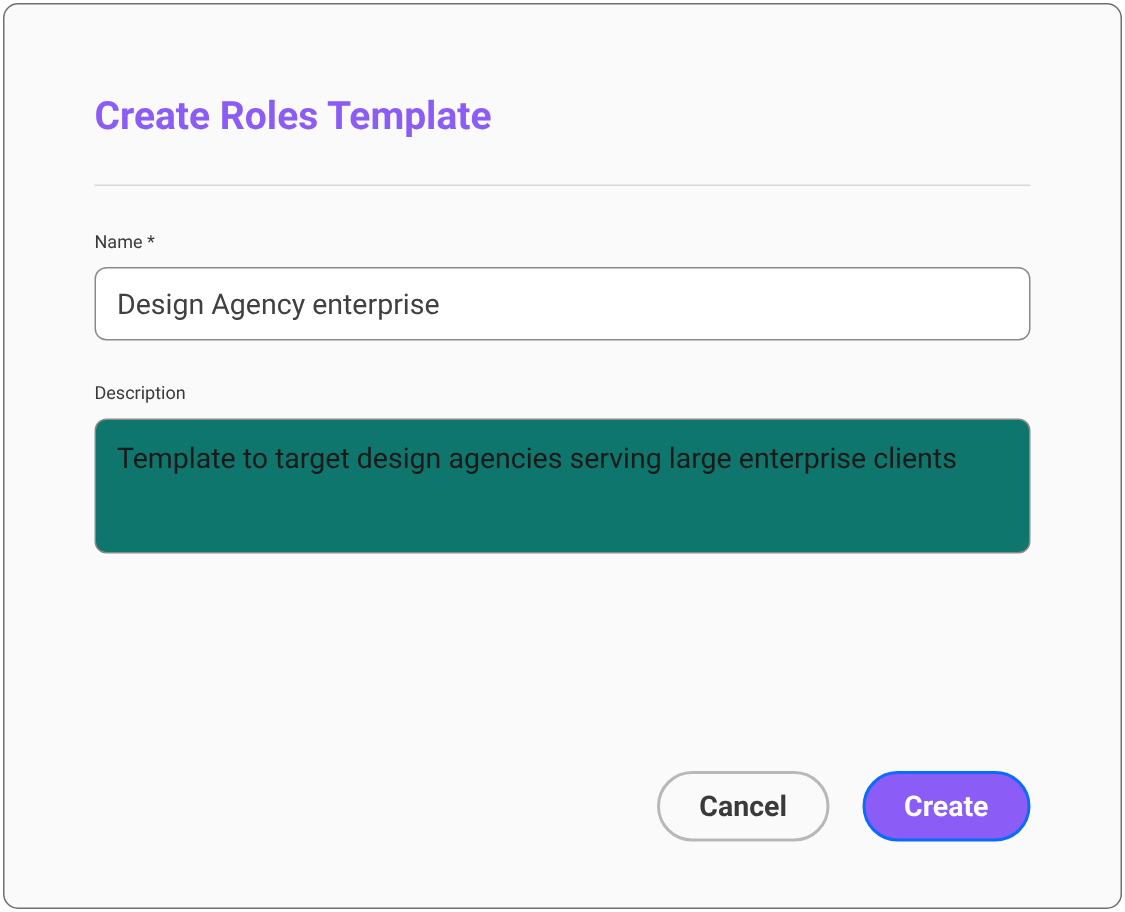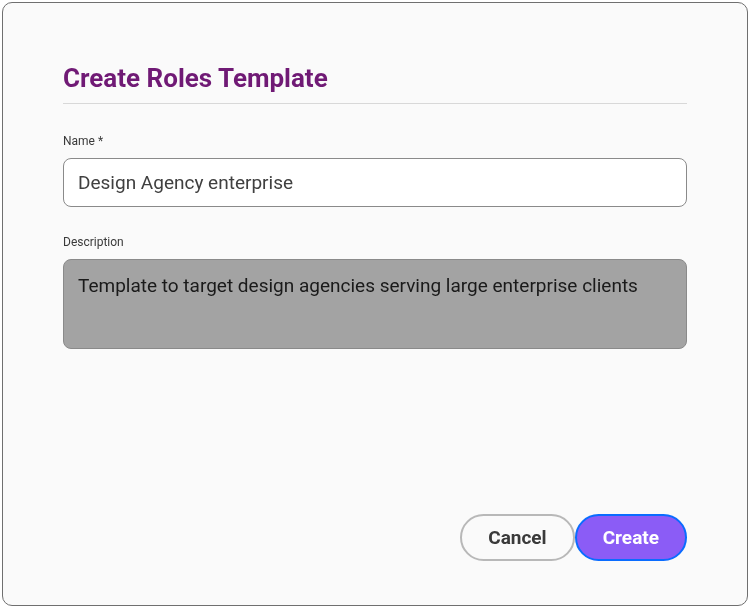--- a/index.html
+++ b/index.html
@@ -24,22 +24,22 @@
       border: 1px solid #6f6f6f;
       border-radius: 10px;
       padding: 60px 60px 40px 60px;
       display: flex;
       flex-direction: column;
       position: relative;
     }
     .dialog-title {
       font-size: 26px;
       font-weight: 700;
-      color: #701a75;
-      margin-bottom: 10px;
+      color: #8b5cf6;
+      margin-bottom: 30px;
     }
     .divider {
       border: none;
       border-top: 1px solid #d8d8d8;
       margin-bottom: 30px;
     }
     .field-group {
       margin-bottom: 28px;
     }
     .field-label {
@@ -56,33 +56,34 @@
       background: #ffffff;
       border: 1px solid #8a8a8a;
       border-radius: 8px;
       font-family: inherit;
     }
     .textarea-input {
       width: 100%;
       padding: 12px 14px;
       font-size: 19px;
       color: #1a1a1a;
-      background: #a3a3a3;
+      background: #0f766e;
       border: 1px solid #8a8a8a;
       border-radius: 8px;
       font-family: inherit;
       resize: none;
       height: 90px;
       line-height: 1.5;
     }
     .button-row {
       position: absolute;
       bottom: 44px;
       right: 60px;
       display: flex;
+      gap: 22px;
       align-items: center;
     }
     .btn {
       padding: 10px 26px;
       font-size: 19px;
       font-weight: 600;
       border-radius: 24px;
       cursor: pointer;
       font-family: inherit;
     }

